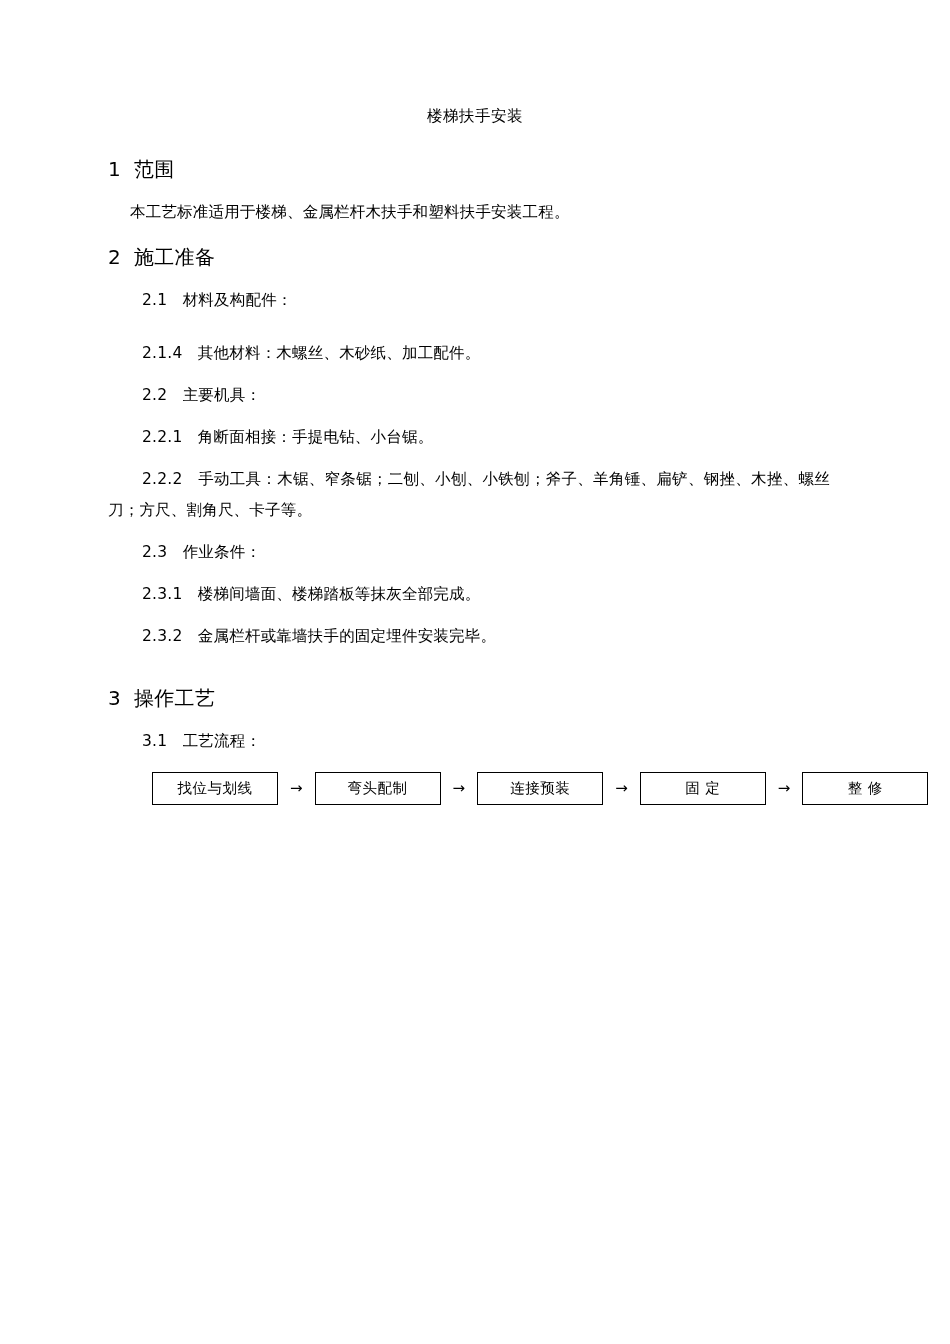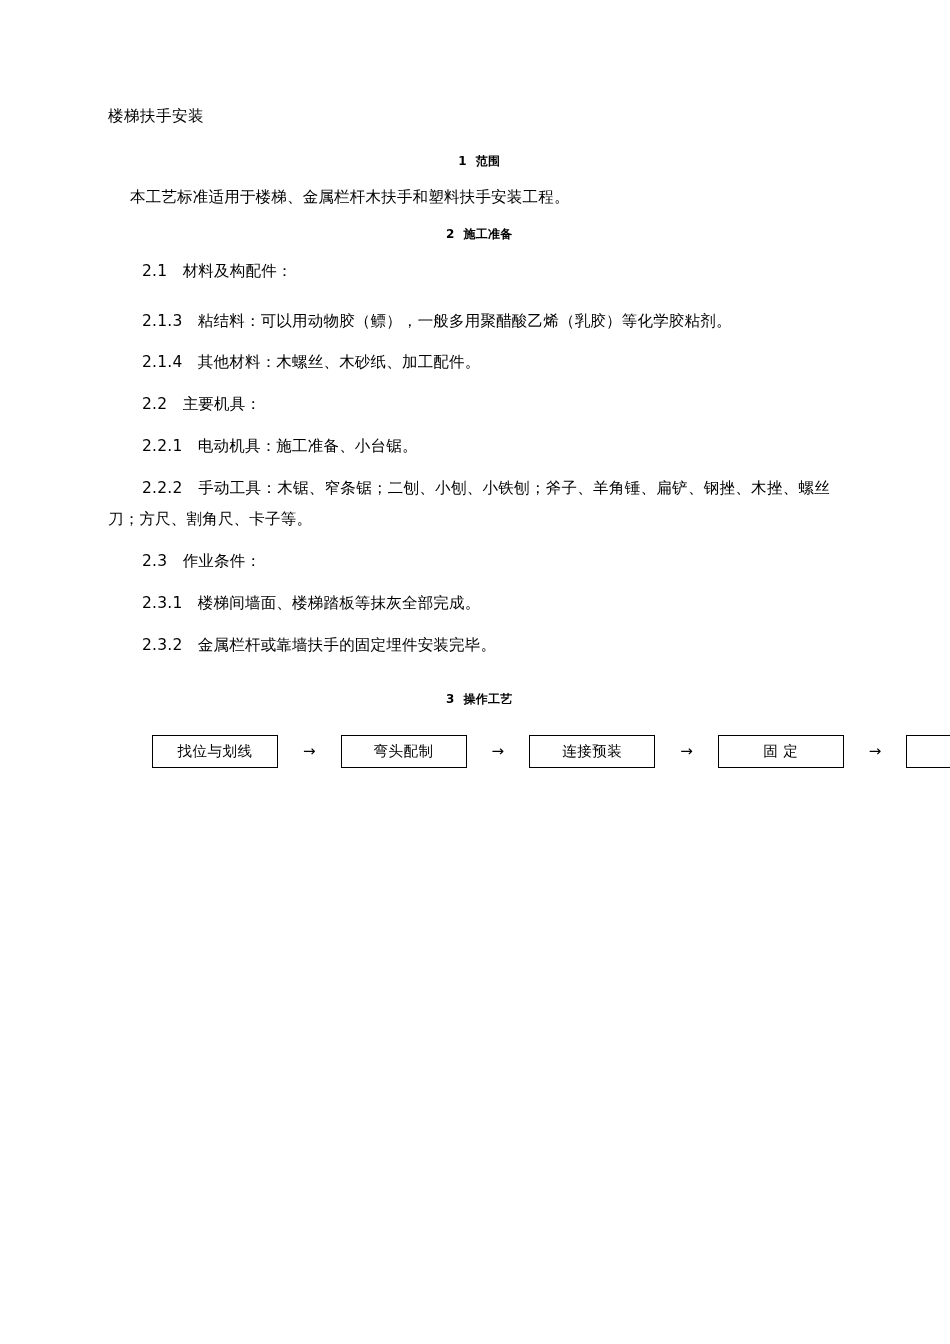--- a/index.html
+++ b/index.html
@@ -14,33 +14,32 @@
     color: #000000;
   }
   .page {
     position: relative;
     width: 950px;
     min-height: 1344px;
     box-sizing: border-box;
     padding: 104px 108px 40px 108px;
   }
   .doc-title {
-    text-align: left;
+    text-align: center;
     font-size: 15.5px;
     line-height: 1.6;
     margin: 0 0 22px 0;
     letter-spacing: 0.5px;
   }
   .h1 {
-    font-size: 12px;
-    font-weight: bold;
+    font-size: 20px;
+    font-weight: normal;
     margin: 0 0 6px 0;
     line-height: 1.8;
     letter-spacing: 0.3px;
-    text-align: center;
   }
   .h1 .num {
     display: inline-block;
     min-width: 26px;
   }
   .para {
     font-size: 15.5px;
     line-height: 2.05;
     margin: 0 12px 6px 0;
     text-align: justify;
@@ -58,21 +57,21 @@
     padding-left: 0;
     text-indent: 34px;
   }
   .block-gap {
     margin-bottom: 10px;
   }
   .flow {
     margin: 14px 0 0 44px;
     display: flex;
     align-items: center;
-    gap: 13px;
+    gap: 0;
   }
   .flow-box {
     border: 1px solid #000000;
     font-size: 14.5px;
     line-height: 1;
     padding: 8px 14px;
     text-align: center;
     min-width: 96px;
     letter-spacing: 0.5px;
   }
@@ -105,37 +104,34 @@
 
   <div class="para indent2">
     <span>2.1</span>&nbsp;&nbsp;&nbsp;<span>材料及构配件：</span>
   </div>
   <div class="spacer-sm"></div>
 
   <div class="spacer-sm"></div>
 
   <div class="spacer-sm"></div>
 
-  <div class="para indent2">
-    <span>2.1.3</span>&nbsp;&nbsp;&nbsp;<span>粘结料：可以用动物胶（鳔），一般多用聚醋酸乙烯（乳胶）等化学胶粘剂。</span>
-  </div>
   <div class="spacer-sm"></div>
 
   <div class="para indent2">
     <span>2.1.4</span>&nbsp;&nbsp;&nbsp;<span>其他材料：木螺丝、木砂纸、加工配件。</span>
   </div>
   <div class="spacer-sm"></div>
 
   <div class="para indent2">
     <span>2.2</span>&nbsp;&nbsp;&nbsp;<span>主要机具：</span>
   </div>
   <div class="spacer-sm"></div>
 
   <div class="para indent2">
-    <span>2.2.1</span>&nbsp;&nbsp;&nbsp;<span>电动机具：施工准备、小台锯。</span>
+    <span>2.2.1</span>&nbsp;&nbsp;&nbsp;<span>角断面相接：手提电钻、小台锯。</span>
   </div>
   <div class="spacer-sm"></div>
 
   <div class="para indent2-hang">
     <span>2.2.2</span>&nbsp;&nbsp;&nbsp;<span>手动工具：木锯、窄条锯；二刨、小刨、小铁刨；斧子、羊角锤、扁铲、钢挫、木挫、螺丝刀；方尺、割角尺、卡子等。</span>
   </div>
   <div class="spacer-sm"></div>
 
   <div class="para indent2">
     <span>2.3</span>&nbsp;&nbsp;&nbsp;<span>作业条件：</span>
@@ -151,20 +147,23 @@
     <span>2.3.2</span>&nbsp;&nbsp;&nbsp;<span>金属栏杆或靠墙扶手的固定埋件安装完毕。</span>
   </div>
 
   <div class="spacer-lg"></div>
 
   <div class="h1">
     <span class="num">3</span><span>操作工艺</span>
   </div>
   <div class="spacer-sm"></div>
 
+  <div class="para indent2">
+    <span>3.1</span>&nbsp;&nbsp;&nbsp;<span>工艺流程：</span>
+  </div>
 
   <div class="flow">
     <div class="flow-box">找位与划线</div>
     <div class="flow-arrow">→</div>
     <div class="flow-box">弯头配制</div>
     <div class="flow-arrow">→</div>
     <div class="flow-box">连接预装</div>
     <div class="flow-arrow">→</div>
     <div class="flow-box">固    定</div>
     <div class="flow-arrow">→</div>

